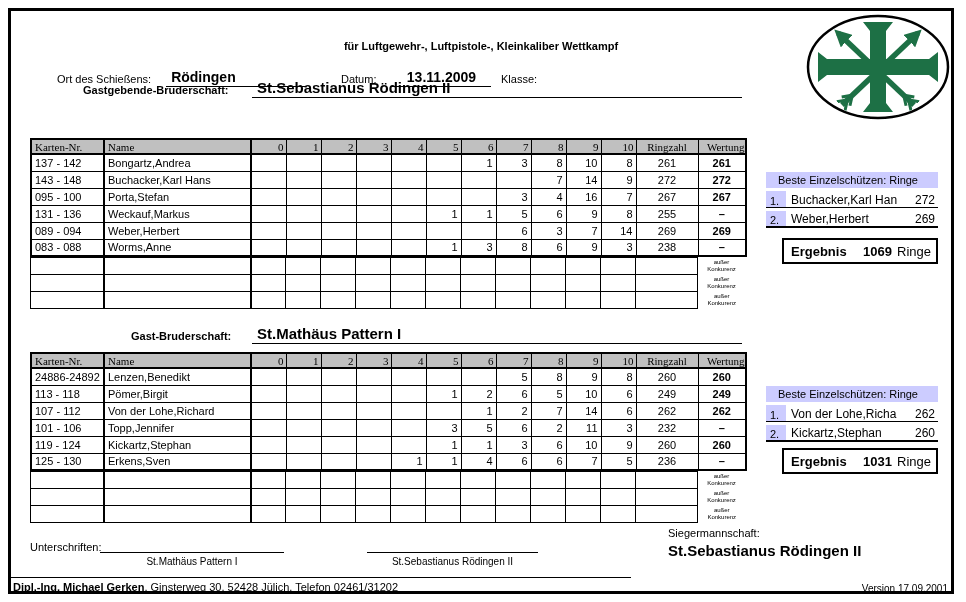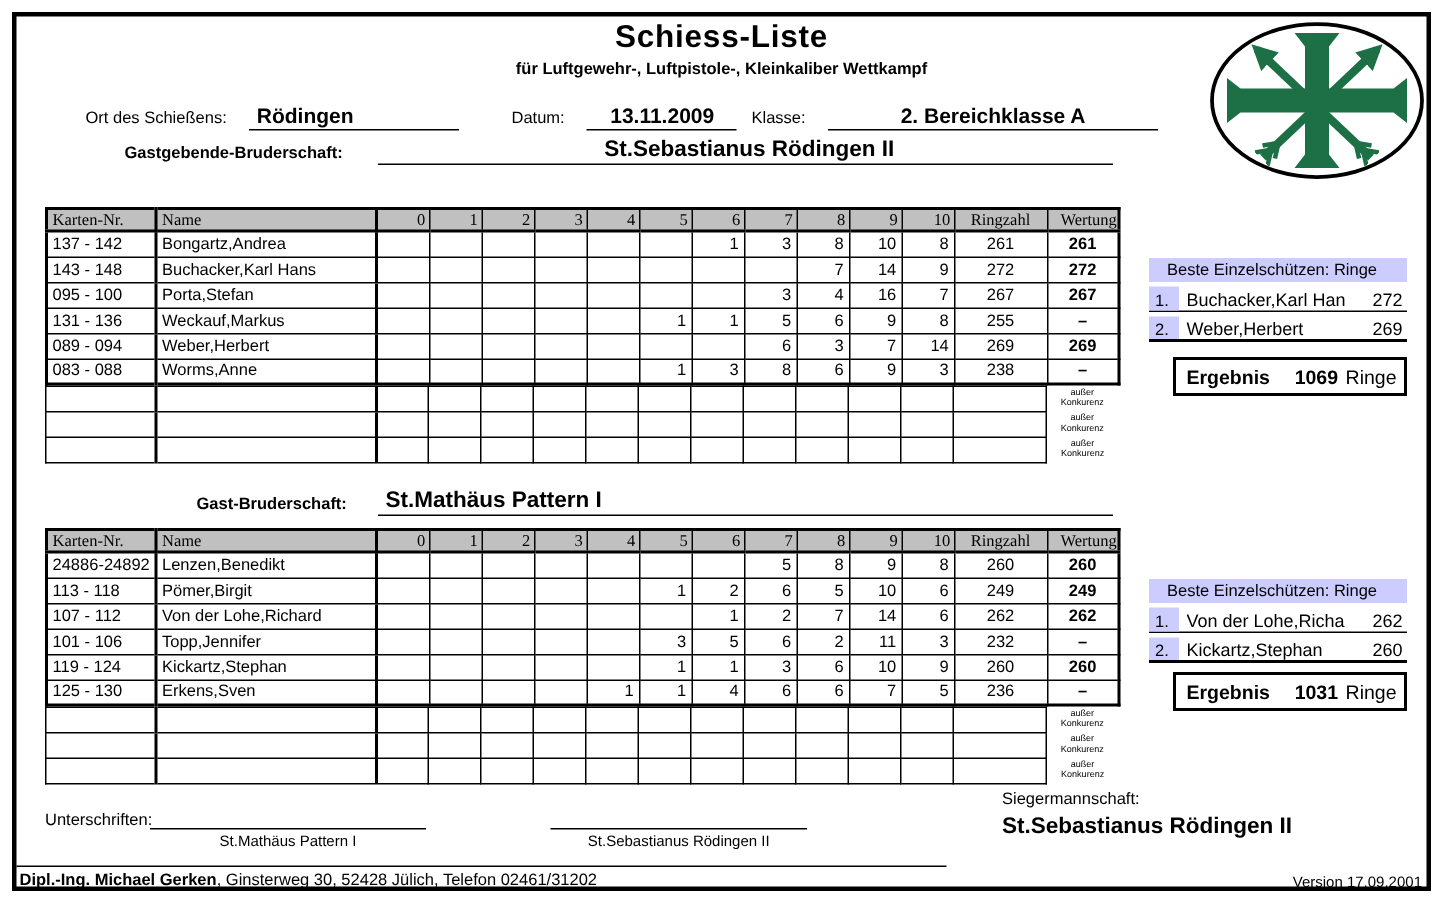--- a/index.html
+++ b/index.html
@@ -15,21 +15,21 @@
   .fgroup { position:absolute; bottom:0; display:flex; align-items:flex-end; gap:15px; }
   .fgroup .flabel { font-size:11px; padding-bottom:2px; white-space:nowrap; }
   .fvalue { border-bottom:1px solid #000; font-weight:bold; font-size:14px; padding-bottom:1px; white-space:nowrap; }
   .g-ort { left:46px; } .g-ort .fvalue { width:140px; padding-left:5px; }
   .g-datum { left:330px; } .g-datum .fvalue { width:100px; text-align:center; }
   .g-klasse { left:490px; } .g-klasse .fvalue { width:220px; text-align:center; }
 
   .bruline { position:absolute; left:0; width:735px; height:23px; }
   .bruline .blabel { position:absolute; bottom:2px; font-size:11px; font-weight:bold; white-space:nowrap; }
   .bruline .bvalue { position:absolute; left:241px; bottom:0; width:490px; border-bottom:1px solid #000; font-size:15px; font-weight:bold; padding:0 0 1px 5px; white-space:nowrap; }
-  .host-line { top:76px;text-align:center; } .host-line .blabel { left:72px; }
+  .host-line { top:64px; } .host-line .blabel { left:72px; }
   .guest-line { top:310px; } .guest-line .blabel { left:120px; }
 
   .tblwrap { position:absolute; left:19px; }
   .tbl1 { top:127px; } .tbl2 { top:341px; }
   table.score { border-collapse:collapse; table-layout:fixed; width:715px; }
   table.main { border:2px solid #000; }
   table.score th { background:var(--header-gray,#c0c0c0); border:1px solid #000; border-bottom:2px solid #000; height:15px; font-weight:normal; font-size:11px;font-family:Liberation Serif, serif; }
   table.main td { border:1px solid #000; height:17px; font-size:11px; overflow:hidden; white-space:nowrap; }
   th.c-karten, th.c-name { text-align:left; padding-left:3px; }
   th.c-hit { text-align:right; padding-right:2px; }
@@ -68,21 +68,20 @@
   .foot-line { position:absolute; left:0; top:566px; width:620px; border-top:1px solid #000; }
   .foot-text { position:absolute; left:2px; top:570px; font-size:11px; white-space:nowrap; }
   .foot-text .fb { font-weight:bold; }
   .version { position:absolute; right:3px; top:572px; font-size:10px; }
 </style>
 </head>
 <body>
 
 <div class="page">
 
-  <div class="title">Schiess-Liste</div>
   <div class="subtitle">für Luftgewehr-, Luftpistole-, Kleinkaliber Wettkampf</div>
 
   <svg class="logo" width="148" height="106" viewBox="0 0 148 106">
     <defs>
       <marker id="ah" viewBox="0 0 10 10" refX="7" refY="5" markerWidth="17" markerHeight="17" orient="auto" markerUnits="userSpaceOnUse">
         <path d="M0,0 L10,5 L0,10 Z" style="fill:var(--logo-green,#1d7045)"></path>
       </marker>
       <marker id="fl" viewBox="0 0 10 10" refX="1" refY="5" markerWidth="15" markerHeight="15" orient="auto" markerUnits="userSpaceOnUse">
         <path d="M0,1 L6,5 L0,9 M4.5,1 L10.5,5 L4.5,9" style="stroke:var(--logo-green,#1d7045)" stroke-width="2" fill="none"></path>
       </marker>
@@ -98,21 +97,20 @@
     <div class="fgroup g-ort">
       <span class="flabel">Ort des Schießens:</span>
       <span class="fvalue">Rödingen</span>
     </div>
     <div class="fgroup g-datum">
       <span class="flabel">Datum:</span>
       <span class="fvalue">13.11.2009</span>
     </div>
     <div class="fgroup g-klasse">
       <span class="flabel">Klasse:</span>
-      <span class="fvalue">2. Bereichklasse A</span>
     </div>
   </div>
 
   <div class="bruline host-line">
     <span class="blabel">Gastgebende-Bruderschaft:</span>
     <span class="bvalue">St.Sebastianus Rödingen II</span>
   </div>
 
   <div class="tblwrap tbl1">
     <table class="score main">

